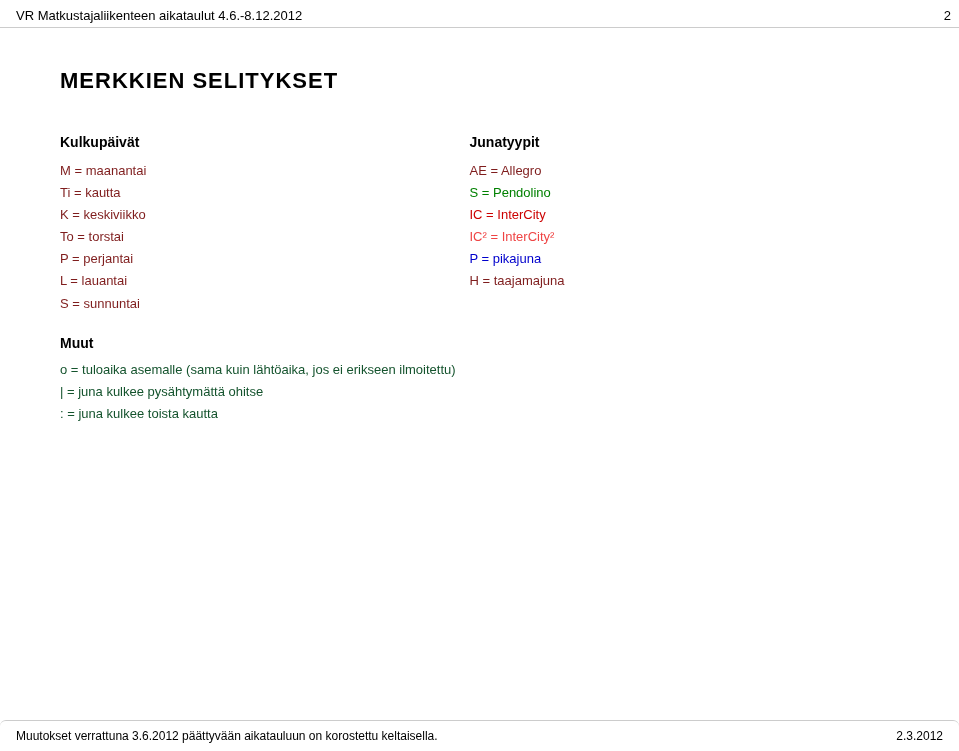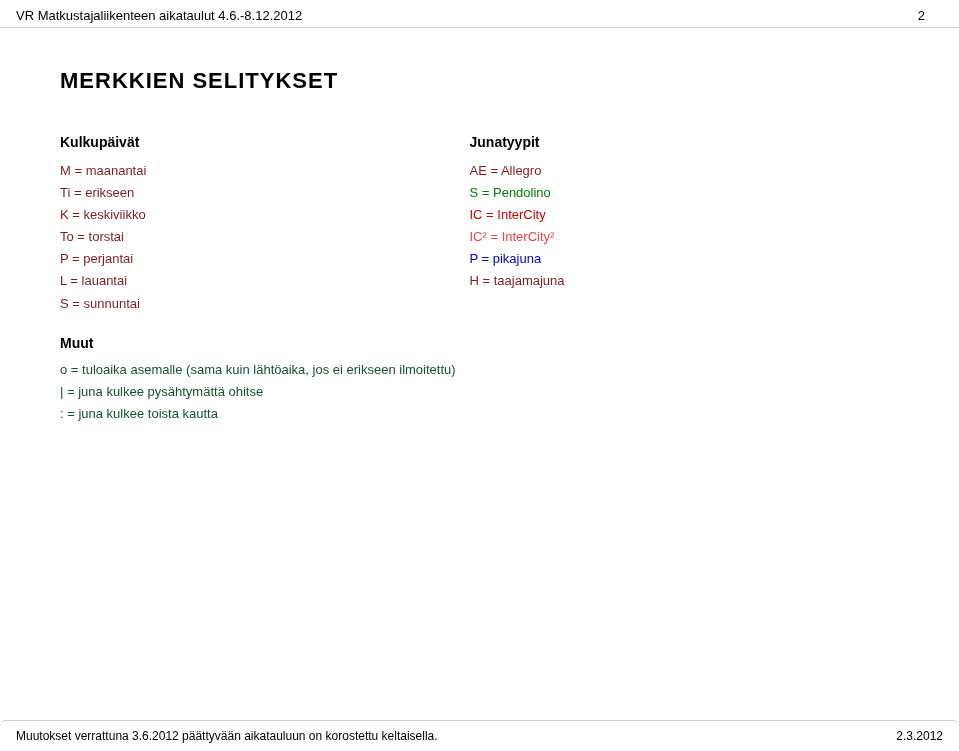--- a/index.html
+++ b/index.html
@@ -15,21 +15,21 @@
       font-family: Arial, Helvetica, sans-serif;
       font-size: 14px;
       color: #000000;
       position: relative;
     }
 
     .page-header {
       display: flex;
       justify-content: space-between;
       align-items: flex-end;
-      padding: 8px 34px 4px 16px;
+      padding: 8px 8px 4px 16px;
       border-bottom: 1px solid #ccc;
     }
 
     .page-title {
       font-size: 13px;
       color: #000;
     }
 
     .page-number {
       font-size: 13px;
@@ -142,21 +142,21 @@
   <span class="page-number">2</span>
 </div>
 
 <div class="main-content">
   <div class="section-title">MERKKIEN SELITYKSET</div>
 
   <div class="columns-wrapper">
     <div class="left-column">
       <div class="column-header">Kulkupäivät</div>
       <div class="legend-item">M = maanantai</div>
-      <div class="legend-item">Ti = erikseen</div>
+      <div class="legend-item">Ti = kautta</div>
       <div class="legend-item">K = keskiviikko</div>
       <div class="legend-item">To = torstai</div>
       <div class="legend-item">P = perjantai</div>
       <div class="legend-item">L = lauantai</div>
       <div class="legend-item">S = sunnuntai</div>
     </div>
 
     <div class="right-column">
       <div class="column-header">Junatyypit</div>
       <div class="legend-item">AE = Allegro</div>

